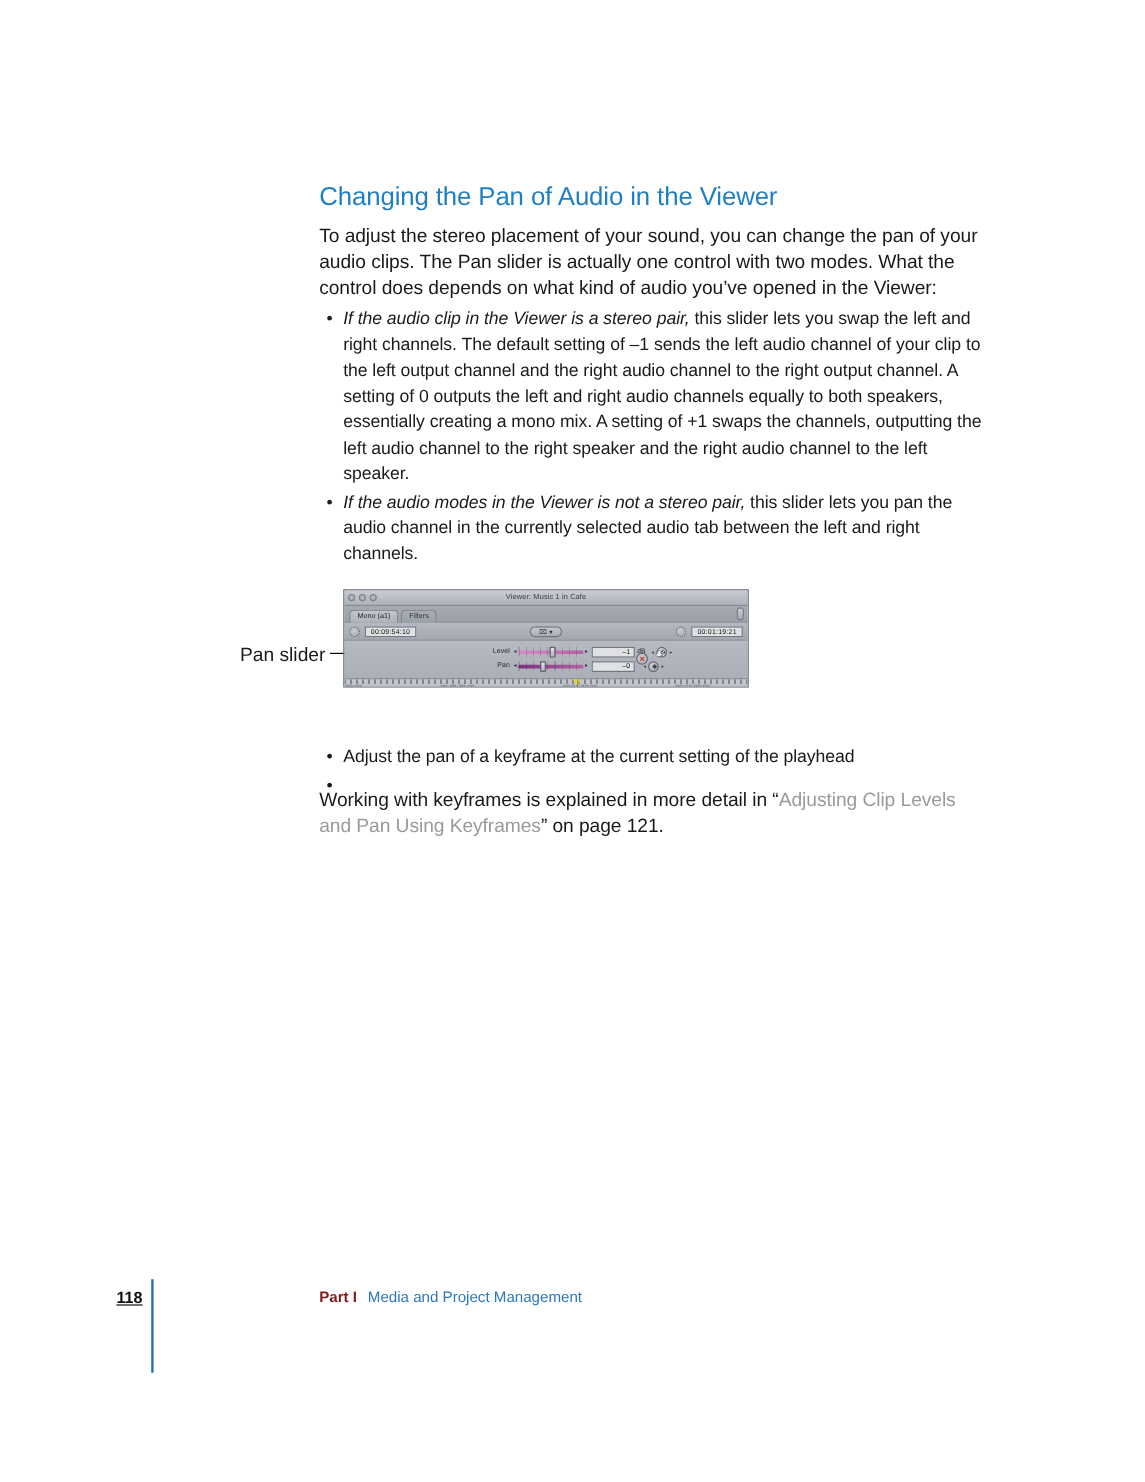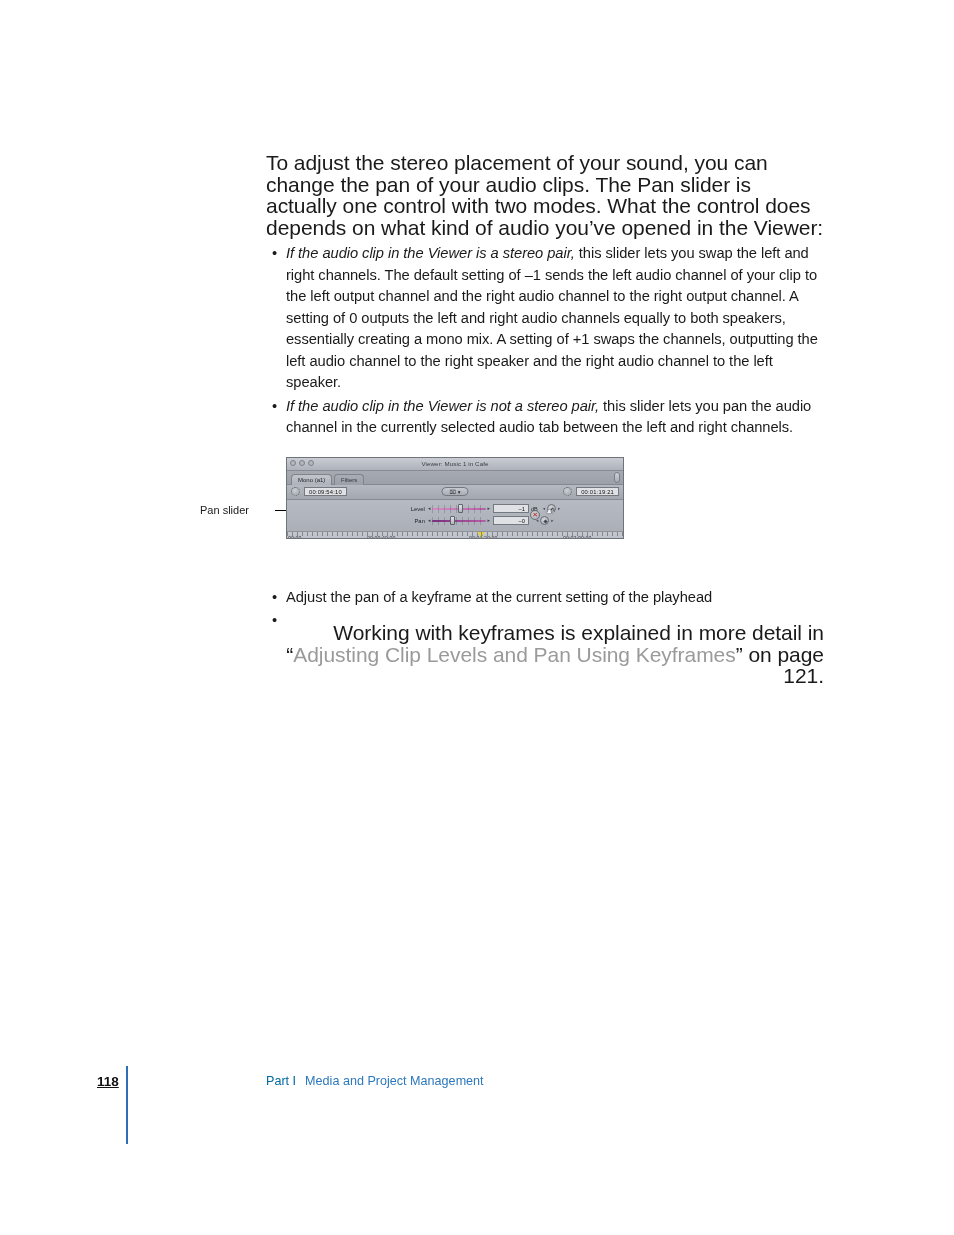--- a/index.html
+++ b/index.html
@@ -32,21 +32,21 @@
   h1.section-title {
     font-size: 21.5px;
     font-weight: normal;
     color: #1f7ec4;
     margin: 0 0 10px 0;
     letter-spacing: -0.1px;
     line-height: 1.15;
   }
 
   p.body-text {
-    font-size: 21px;
+    font-size: 16px;
     line-height: 21.5px;
     margin: 0 0 4px 0;
     color: #1a1a1a;
     letter-spacing: -0.05px;
   }
 
   ul.bullets {
     list-style: none;
     margin: 5px 0 0 0;
     padding: 0;
@@ -62,39 +62,39 @@
   ul.bullets > li .bullet-dot {
     position: absolute;
     left: 6px;
     top: 0;
     font-size: 14.7px;
     line-height: 21.5px;
   }
   .it { font-style: italic; margin-top: 32px; }
   .spacer-after-figure { height: 24px; }
 
-  p.para-gap { margin-top: 14px; text-align: right; }
+  p.para-gap { margin-top: 14px; }
 
   ul.bullets.second-list { margin-top: 14px; }
 
   .xref {
     color: #9a9a9a;
   }
 
   
   .figure-block {
     position: relative;
     height: 92px;
     margin-top: 18px;
   }
   .callout-label {
     position: absolute;
     left: -66px;
     top: 47px;
-    font-size: 11px;
+    font-size: 16px;
     color: #1a1a1a;
     white-space: nowrap;
   }
   .callout-line {
     position: absolute;
     left: 9px;
     top: 53px;
     width: 50px;
     height: 1px;
     background: #000;
@@ -440,47 +440,48 @@
     background: #2d6fb5;
   }
   .footer-text {
     position: absolute;
     left: 266px;
     top: 8px;
     font-size: 12.6px;
     white-space: nowrap;
   }
   .footer-part {
-    font-weight: normal;
-    color: #0369a1;
+    font-weight: bold;
+    color: #7f1d1d;
     text-align: center;
   }
   .footer-chapter {
     color: #2d78bd;
     margin-left: 9px;
   }
 </style>
 </head>
 <body>
 
 <div class="page">
 
   <div class="content">
 
+    <h1 class="section-title">Changing the Pan of Audio in the Viewer</h1>
 
     <p class="body-text">To adjust the stereo placement of your sound, you can change the pan of your audio clips. The Pan slider is actually one control with two modes. What the control does depends on what kind of audio you’ve opened in the Viewer:</p>
 
     <ul class="bullets">
       <li>
         <span class="bullet-dot">•</span>
         <span class="it">If the audio clip in the Viewer is a stereo pair,</span><span> this slider lets you swap the left and right channels. The default setting of –1 sends the left audio channel of your clip to the left output channel and the right audio channel to the right output channel. A setting of 0 outputs the left and right audio channels equally to both speakers, essentially creating a mono mix. A setting of +1 swaps the channels, outputting the left audio channel to the right speaker and the right audio channel to the left speaker.</span>
       </li>
       <li>
         <span class="bullet-dot">•</span>
-        <span class="it">If the audio clip in the Viewer is not a stereo pair,</span><span> this slider lets you pan the audio channel in the currently selected audio tab between the left and right channels.</span>
+        <span class="it">If the audio modes in the Viewer is not a stereo pair,</span><span> this slider lets you pan the audio channel in the currently selected audio tab between the left and right channels.</span>
       </li>
     </ul>
 
     <div class="figure-block">
 
       <div class="callout-label">Pan slider</div>
       <div class="callout-line"></div>
 
       <div class="viewer">
 

